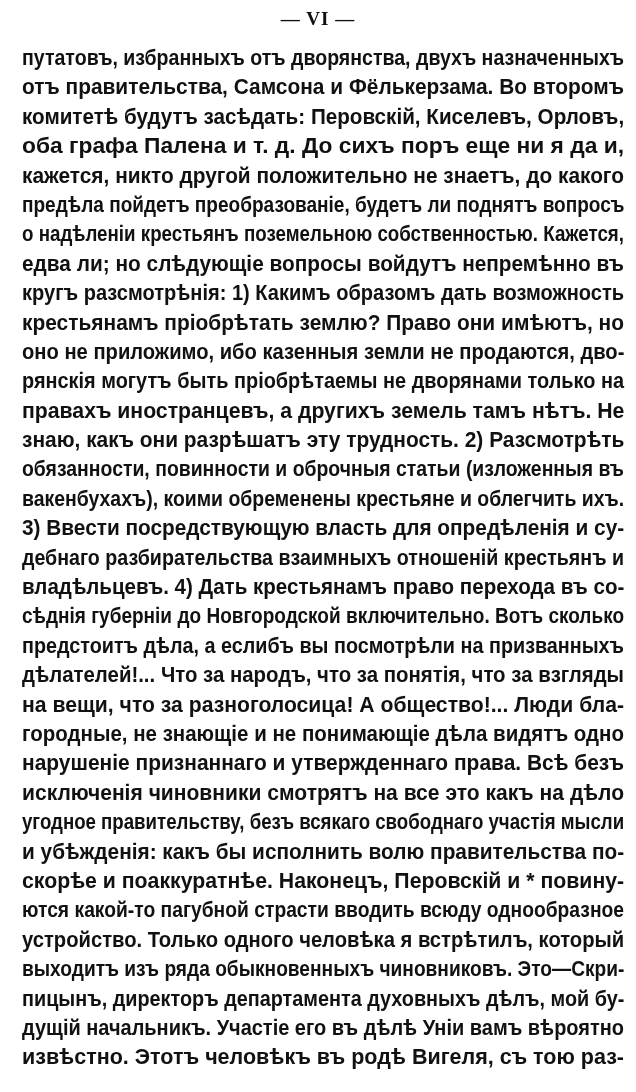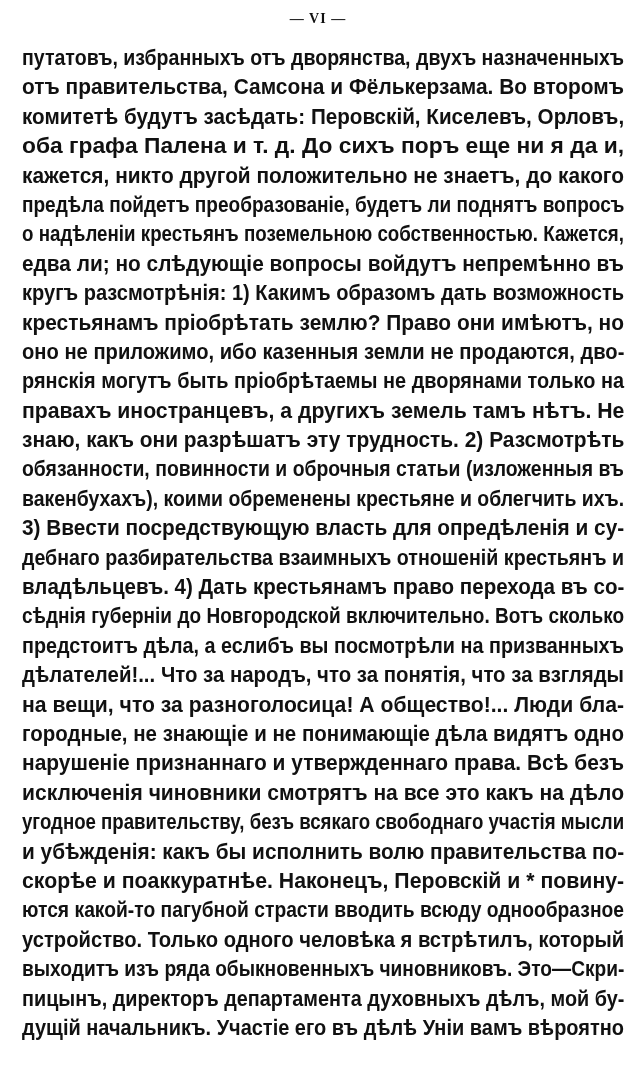--- a/index.html
+++ b/index.html
@@ -14,21 +14,21 @@
       position: relative;
       font-family: "Liberation Serif", "DejaVu Serif", serif;
       color: #111111;
     }
     .page-number {
       position: absolute;
       top: 4px;
       left: 0;
       width: 636px;
       text-align: center;
-      font-size: 14px;
+      font-size: 19px;
       font-weight: bold;
       line-height: 30px;
       letter-spacing: 1px;
     }
     .body-text {
       position: absolute;
       top: 44px;
       left: 22px;
       width: 604px;
     }
@@ -78,13 +78,14 @@
   <span class="line" style="display: block; width: 618px; transform: scaleX(0.97411);">нарушеніе признаннаго и утвержденнаго права. Всѣ безъ</span>
   <span class="line" style="display: block; width: 615px; transform: scaleX(0.978862);">исключенія чиновники смотрятъ на все это какъ на дѣло</span>
   <span class="line" style="display: block; width: 694px; transform: scaleX(0.867435);">угодное правительству, безъ всякаго свободнаго участія мысли</span>
   <span class="line" style="display: block; width: 622px; transform: scaleX(0.967846);">и убѣжденія: какъ бы исполнить волю правительства по-</span>
   <span class="line" style="display: block; width: 609px; transform: scaleX(0.988506);">скорѣе и поаккуратнѣе. Наконецъ, Перовскій и * повину-</span>
   <span class="line" style="display: block; width: 672px; transform: scaleX(0.895833);">ются какой-то пагубной страсти вводить всюду однообразное</span>
   <span class="line" style="display: block; width: 641px; transform: scaleX(0.939158);">устройство. Только одного человѣка я встрѣтилъ, который</span>
   <span class="line" style="display: block; width: 676px; transform: scaleX(0.890533);">выходитъ изъ ряда обыкновенныхъ чиновниковъ. Это—Скри-</span>
   <span class="line" style="display: block; width: 653px; transform: scaleX(0.921899);">пицынъ, директоръ департамента духовныхъ дѣлъ, мой бу-</span>
   <span class="line" style="display: block; width: 648px; transform: scaleX(0.929012);">дущій начальникъ. Участіе его въ дѣлѣ Уніи вамъ вѣроятно</span>
+  <span class="line" style="display: block; width: 602px; transform: scaleX(1);">извѣстно. Этотъ человѣкъ въ родѣ Вигеля, съ тою раз-</span>
 </div>
 
 </body></html>

